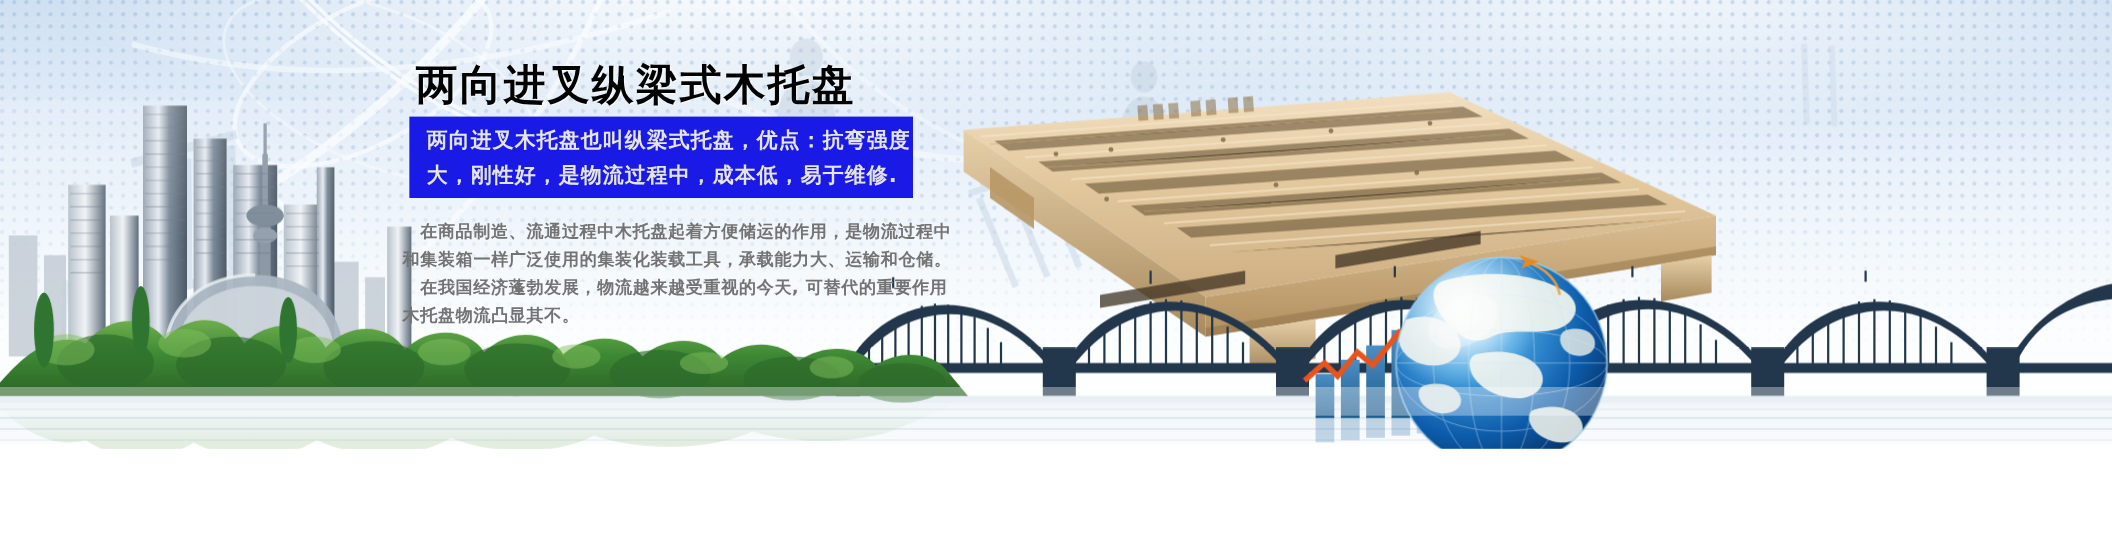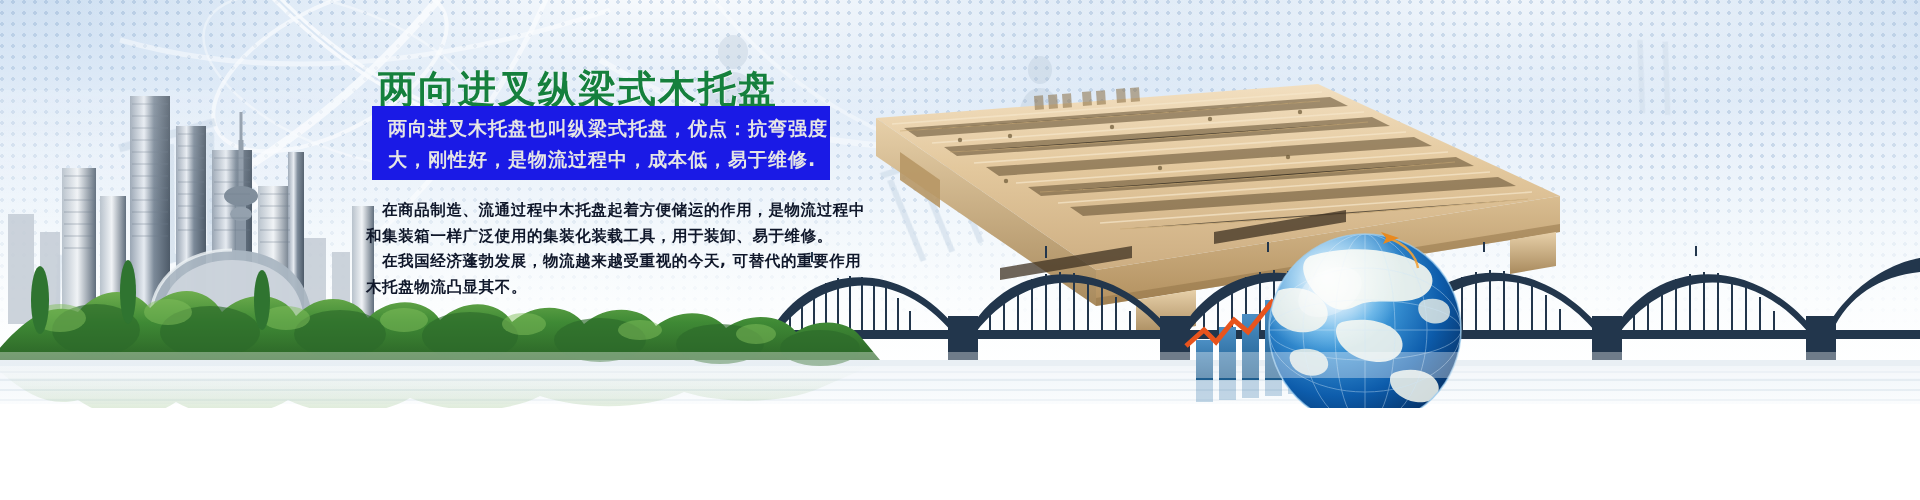--- a/index.html
+++ b/index.html
@@ -57,39 +57,38 @@
       radial-gradient(ellipse 380px 120px at 1700px 140px,#000 12%, transparent 72%),
       linear-gradient(to bottom, #000 0%, rgba(0,0,0,.5) 60%, transparent 100%);
   }
 
   .bg-svg{ position:absolute; inset:0; width:1920px; height:500px; }
 
   
   .headline{
     position:absolute; left:378px; top:52px;
     font-family:"DejaVu Sans","Liberation Sans",sans-serif;
-    font-size:38px; font-weight:bold; color:#15803d;
+    font-size:38px; font-weight:bold; color:#000000;
     letter-spacing:2px; white-space:nowrap;
     text-shadow:0 0 1px rgba(255,255,255,.9), 1px 1px 0 rgba(255,255,255,.55);
-    margin-top:12px;
   }
   .bluebox{
     position:absolute; left:372px; top:106px;
     width:458px; height:74px;
     background:#1a1ae6;
     padding:7px 14px 0 16px;
   }
   .bluebox .bl{
     color:#e5e5e5; font-weight:bold; font-size:19px;
     line-height:31px; letter-spacing:1px; white-space:nowrap;
   }
   .para{
     position:absolute; left:366px; top:198px;
     width:500px;
-    color:#0f172a; font-size:15.5px; font-weight:bold;
+    color:#737373; font-size:15.5px; font-weight:bold;
     line-height:25.5px; letter-spacing:.6px;
   }
   .para .pl{ white-space:nowrap; }
   .para .indent{ padding-left:16px; }
 </style>
 </head>
 <body>
 
 <div id="banner">
 
@@ -524,18 +523,18 @@
 
   <div class="headline">两向进叉纵梁式木托盘</div>
 
   <div class="bluebox">
     <div class="bl">两向进叉木托盘也叫纵梁式托盘，优点：抗弯强度</div>
     <div class="bl">大，刚性好，是物流过程中，成本低，易于维修.</div>
   </div>
 
   <div class="para">
     <div class="pl indent">在商品制造、流通过程中木托盘起着方便储运的作用，是物流过程中</div>
-    <div class="pl">和集装箱一样广泛使用的集装化装载工具，用于装卸、易于维修。</div>
+    <div class="pl">和集装箱一样广泛使用的集装化装载工具，承载能力大、运输和仓储。</div>
     <div class="pl indent">在我国经济蓬勃发展，物流越来越受重视的今天, 可替代的重要作用</div>
     <div class="pl">木托盘物流凸显其不。</div>
   </div>
 
 </div>
 
 </body></html>

